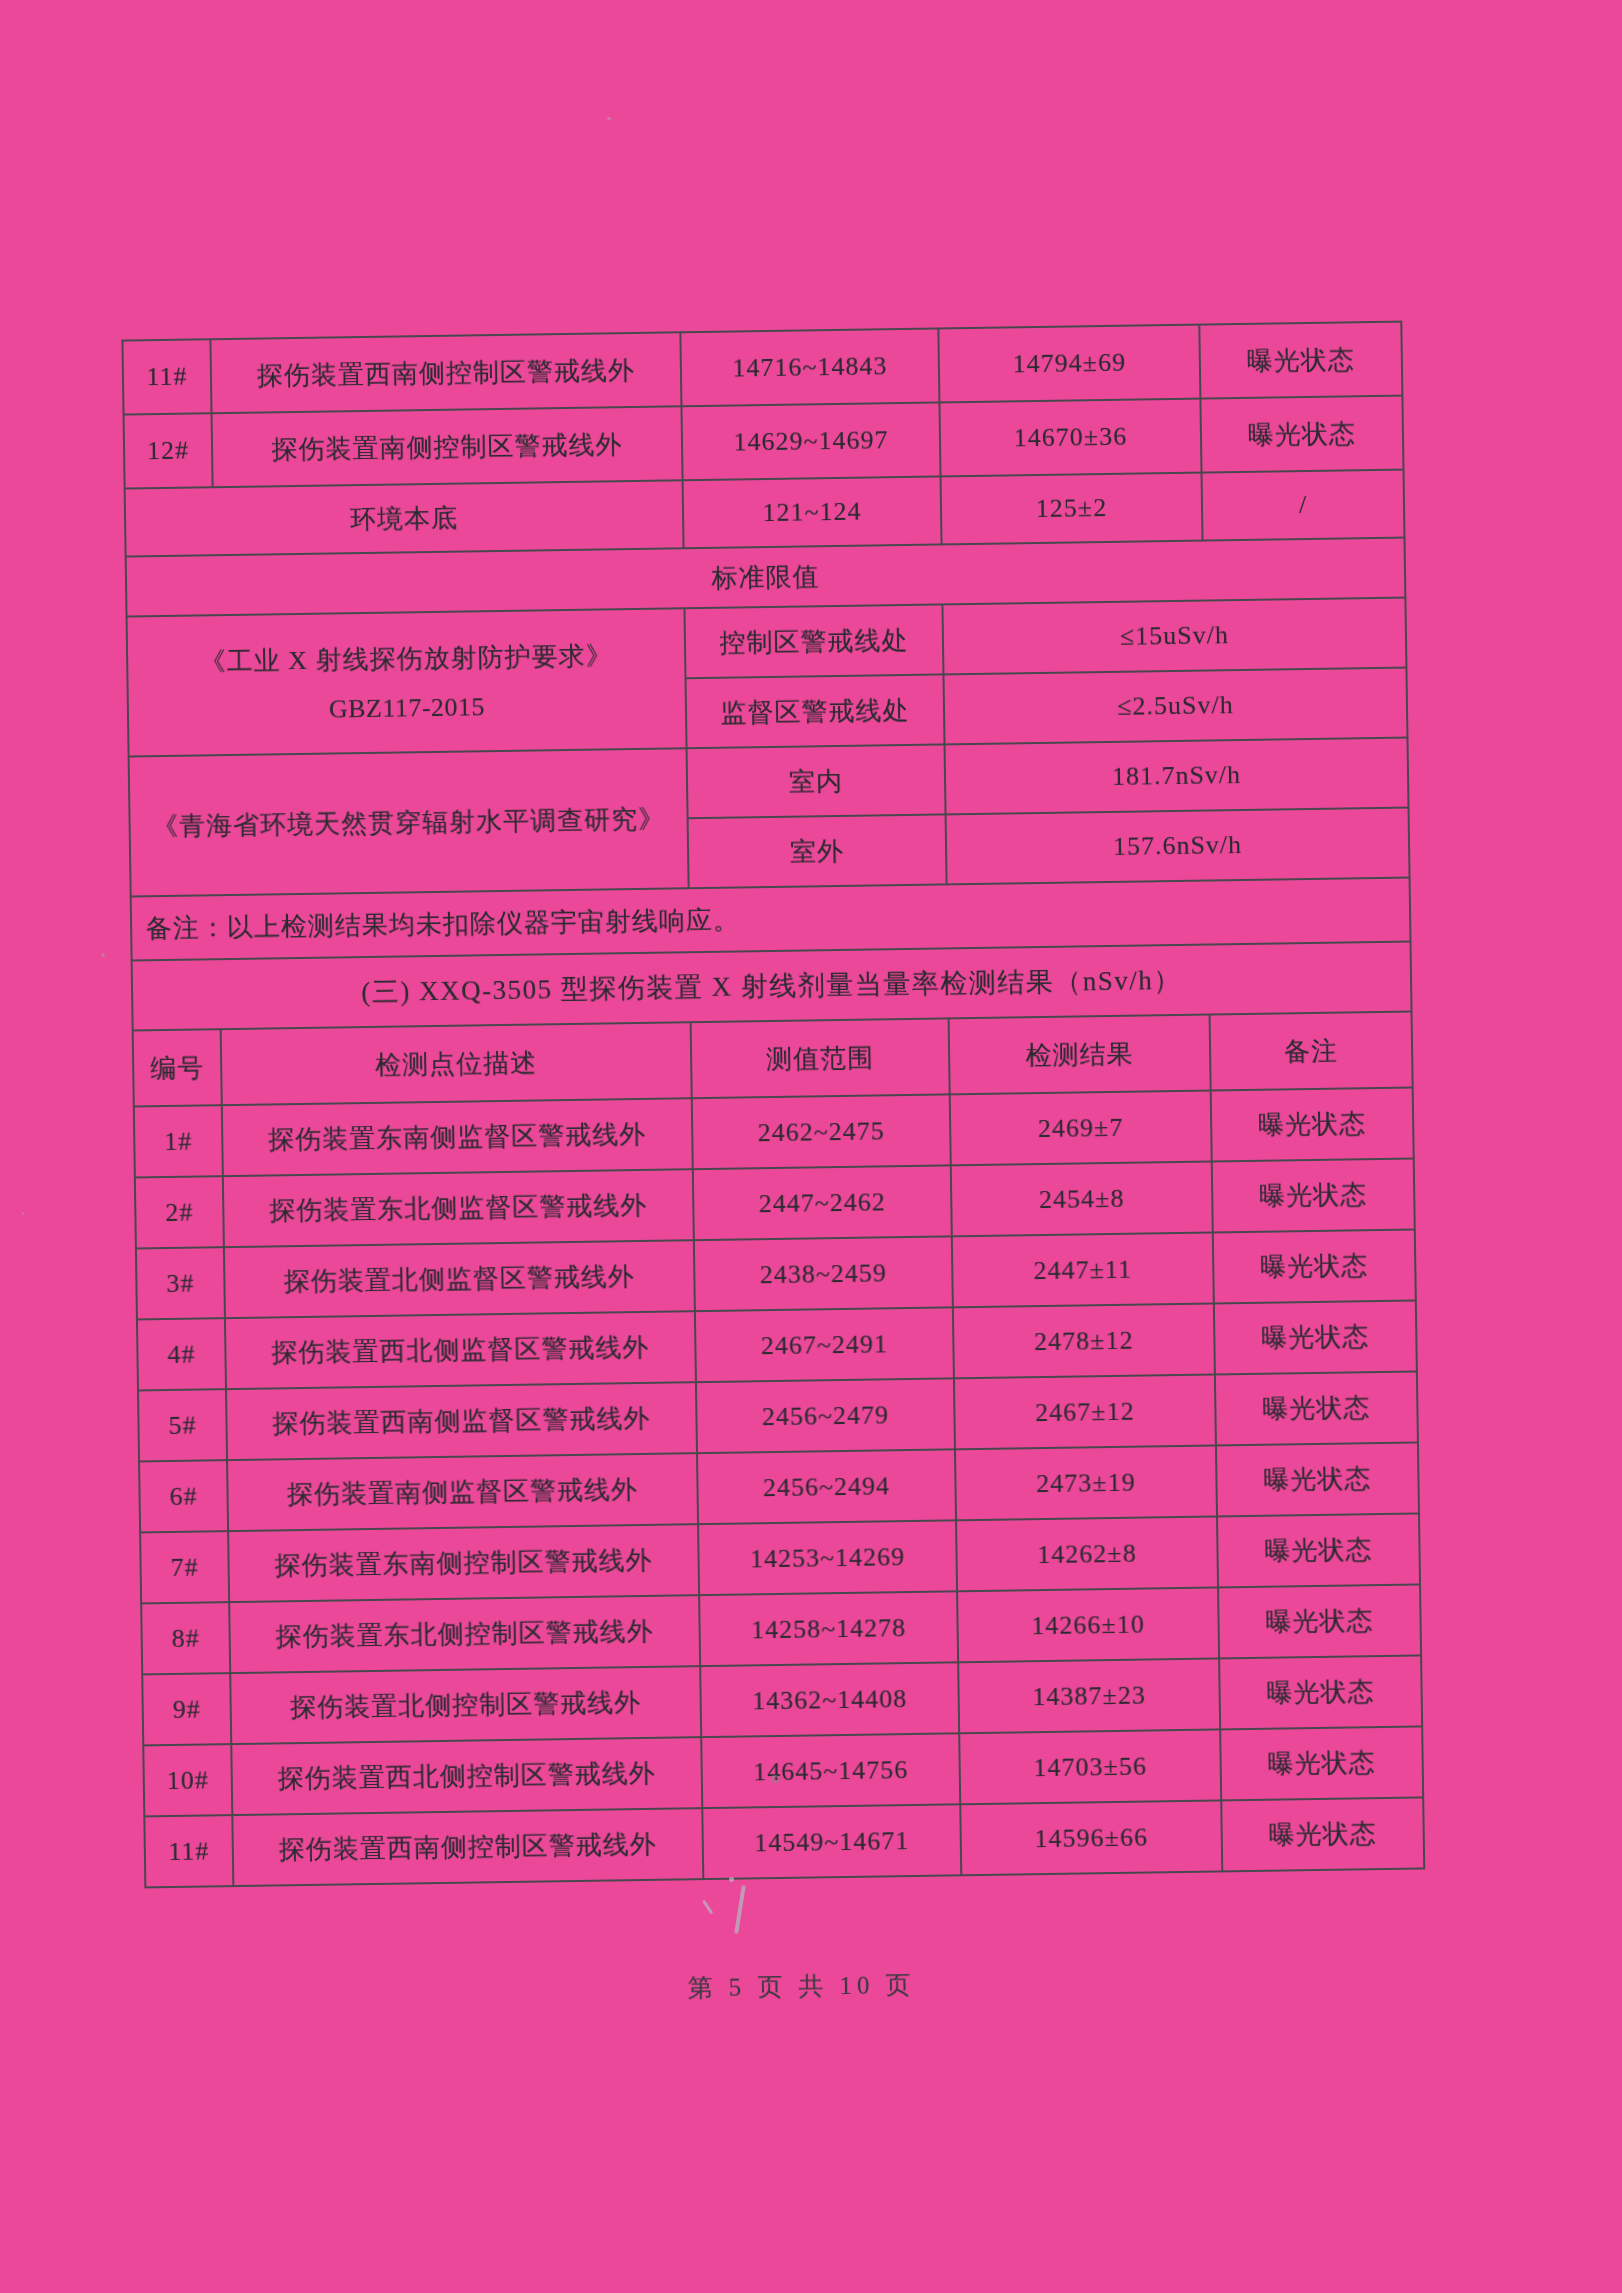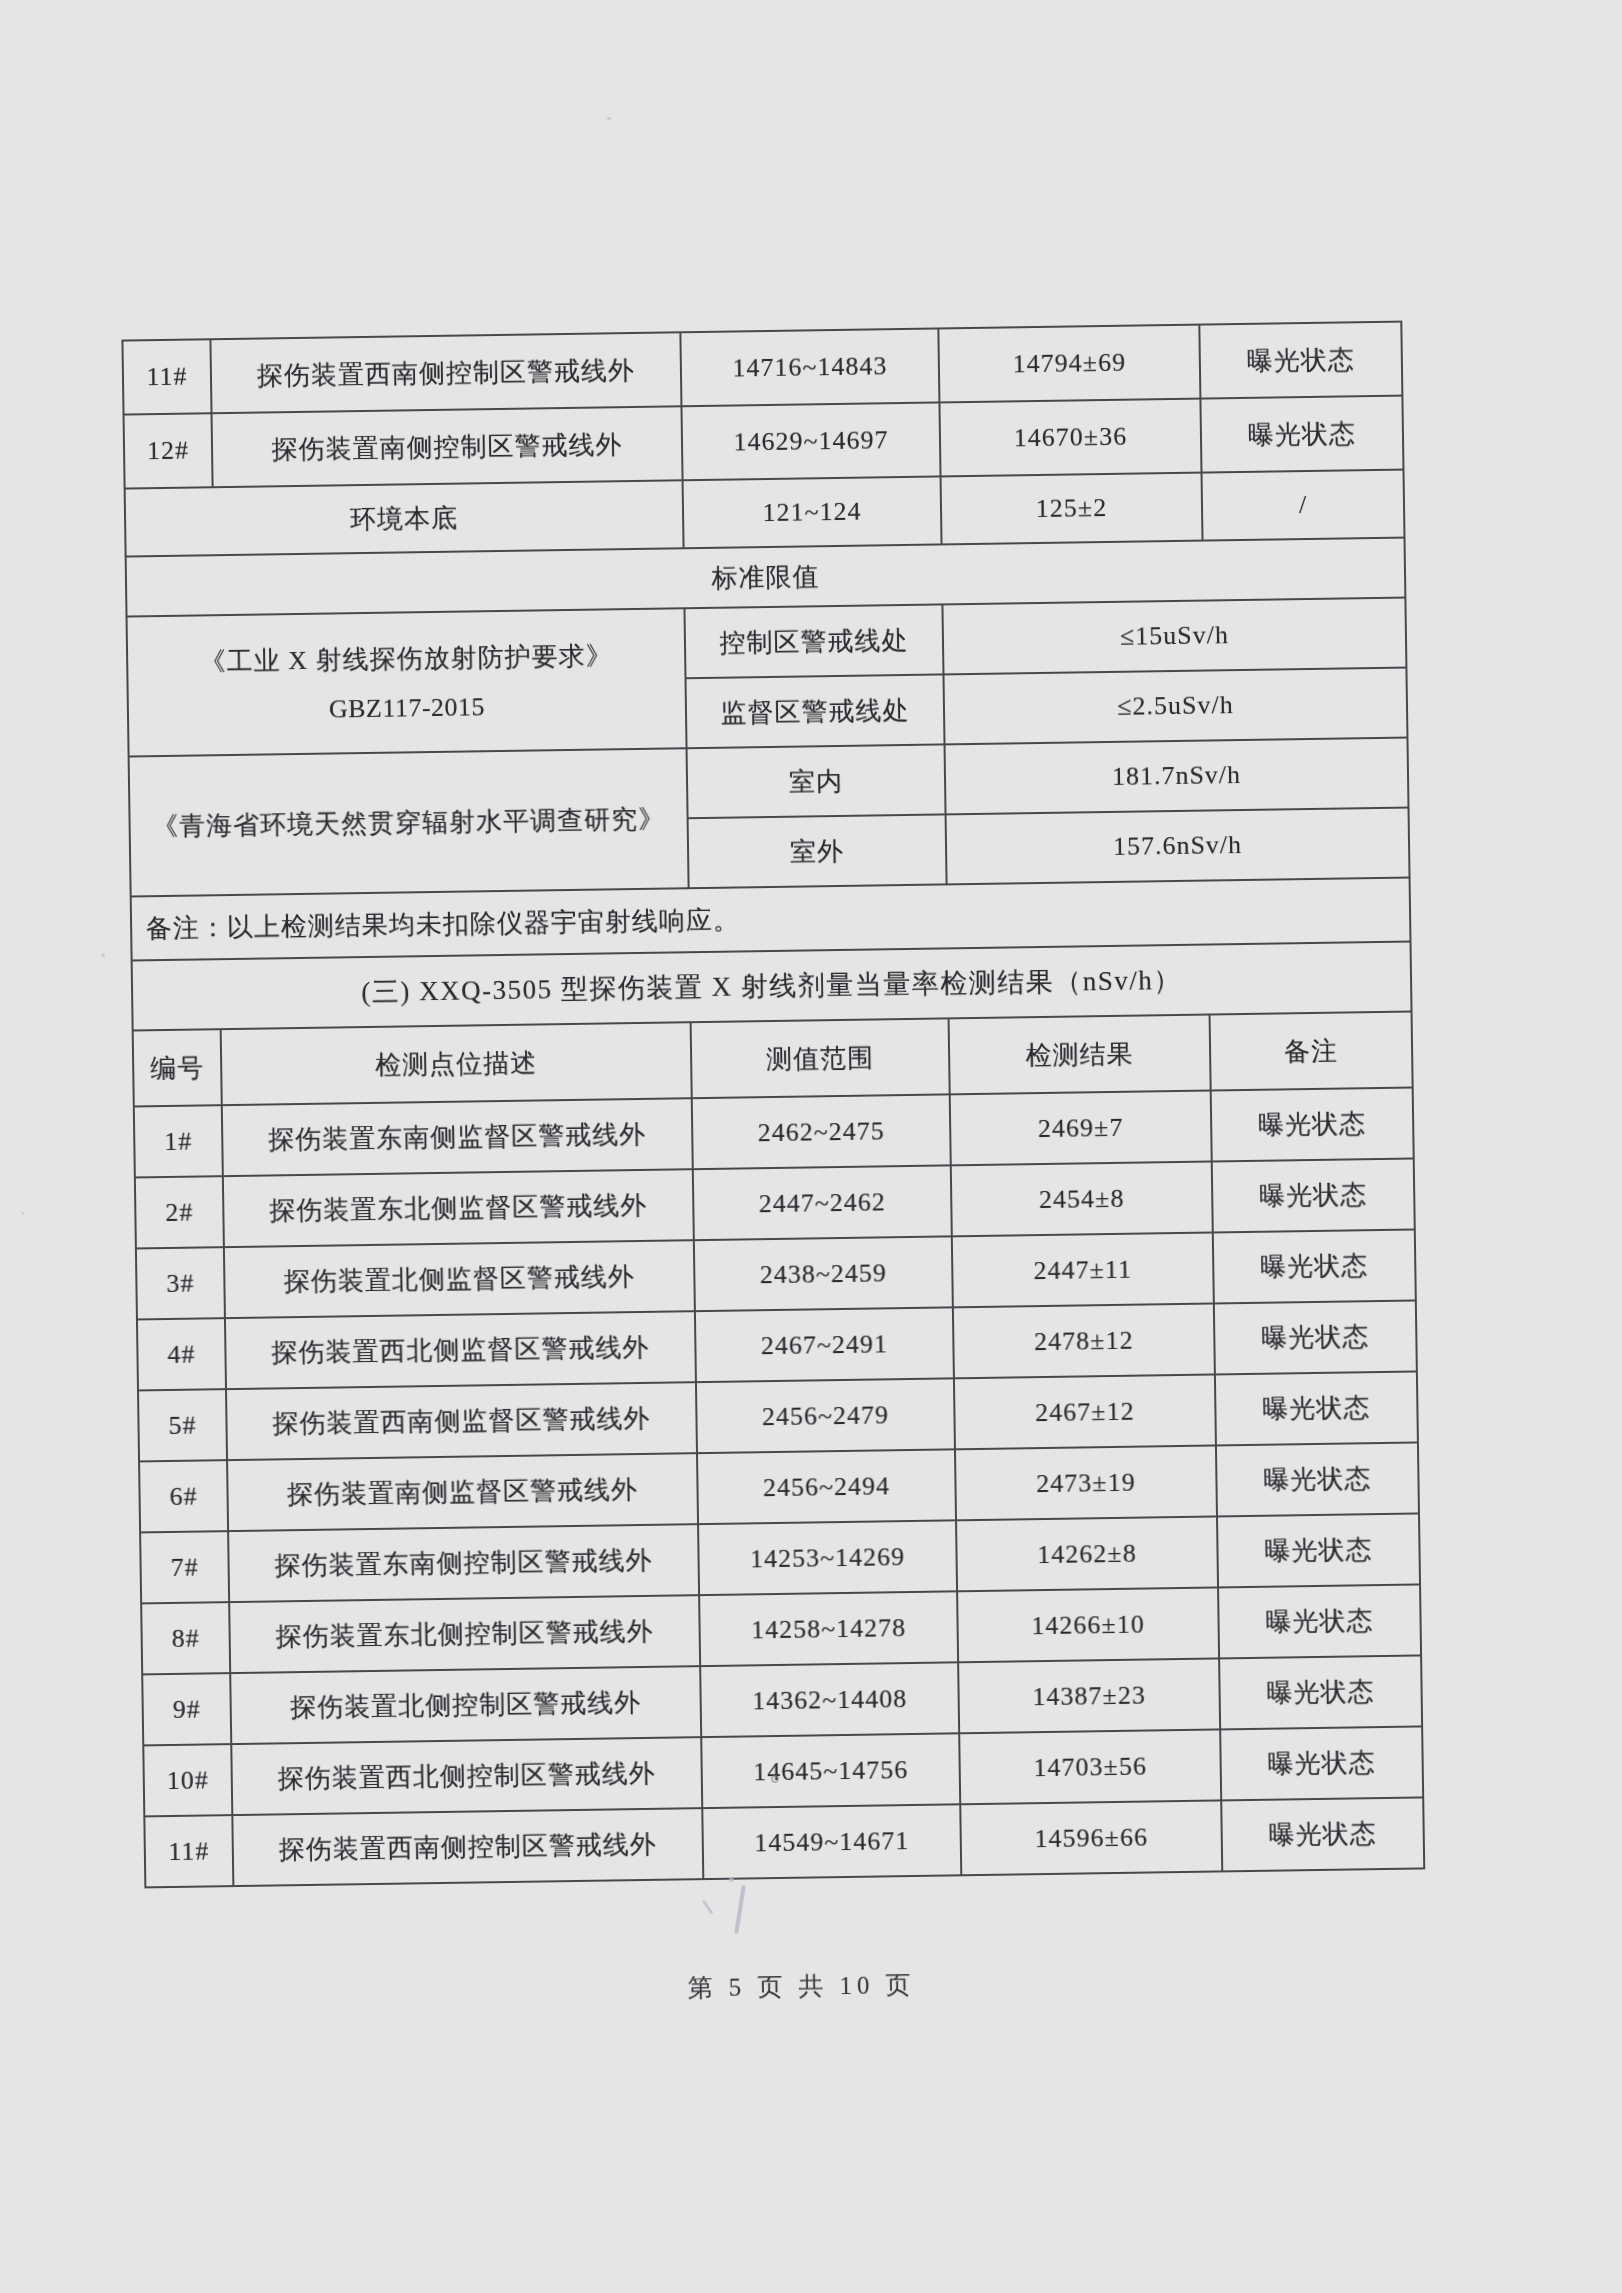--- a/index.html
+++ b/index.html
@@ -1,19 +1,19 @@
 <!DOCTYPE html>
 <html><head>
 <meta charset="utf-8">
 <style>
   * { margin:0; padding:0; box-sizing:border-box; }
   html,body { width:1623px; height:2294px; }
   body { background:#ffffff; position:relative; overflow:hidden;
          font-family:"Liberation Serif","DejaVu Serif",serif; }
-  .sheet { position:absolute; inset:0; background:#e5e5e5; }
+  .sheet { position:absolute; inset:0; background:#ec4899; }
 
   .content { position:absolute; left:133px; top:330px; width:1280px; height:1746px;
              transform:rotate(-0.85deg); transform-origin:50% 45%;
              color:#2a2a30; filter:blur(0.3px); }
 
   table.grid { border-collapse:collapse; table-layout:fixed; width:1280px; }
   .grid td { border:2px solid #47474d; text-align:center; vertical-align:middle;
              font-size:26px; letter-spacing:1px; padding:0 3.9px; overflow:hidden;
              text-shadow:0 0 1px rgba(45,45,50,.35); }
   .num { letter-spacing:0.5px; }

